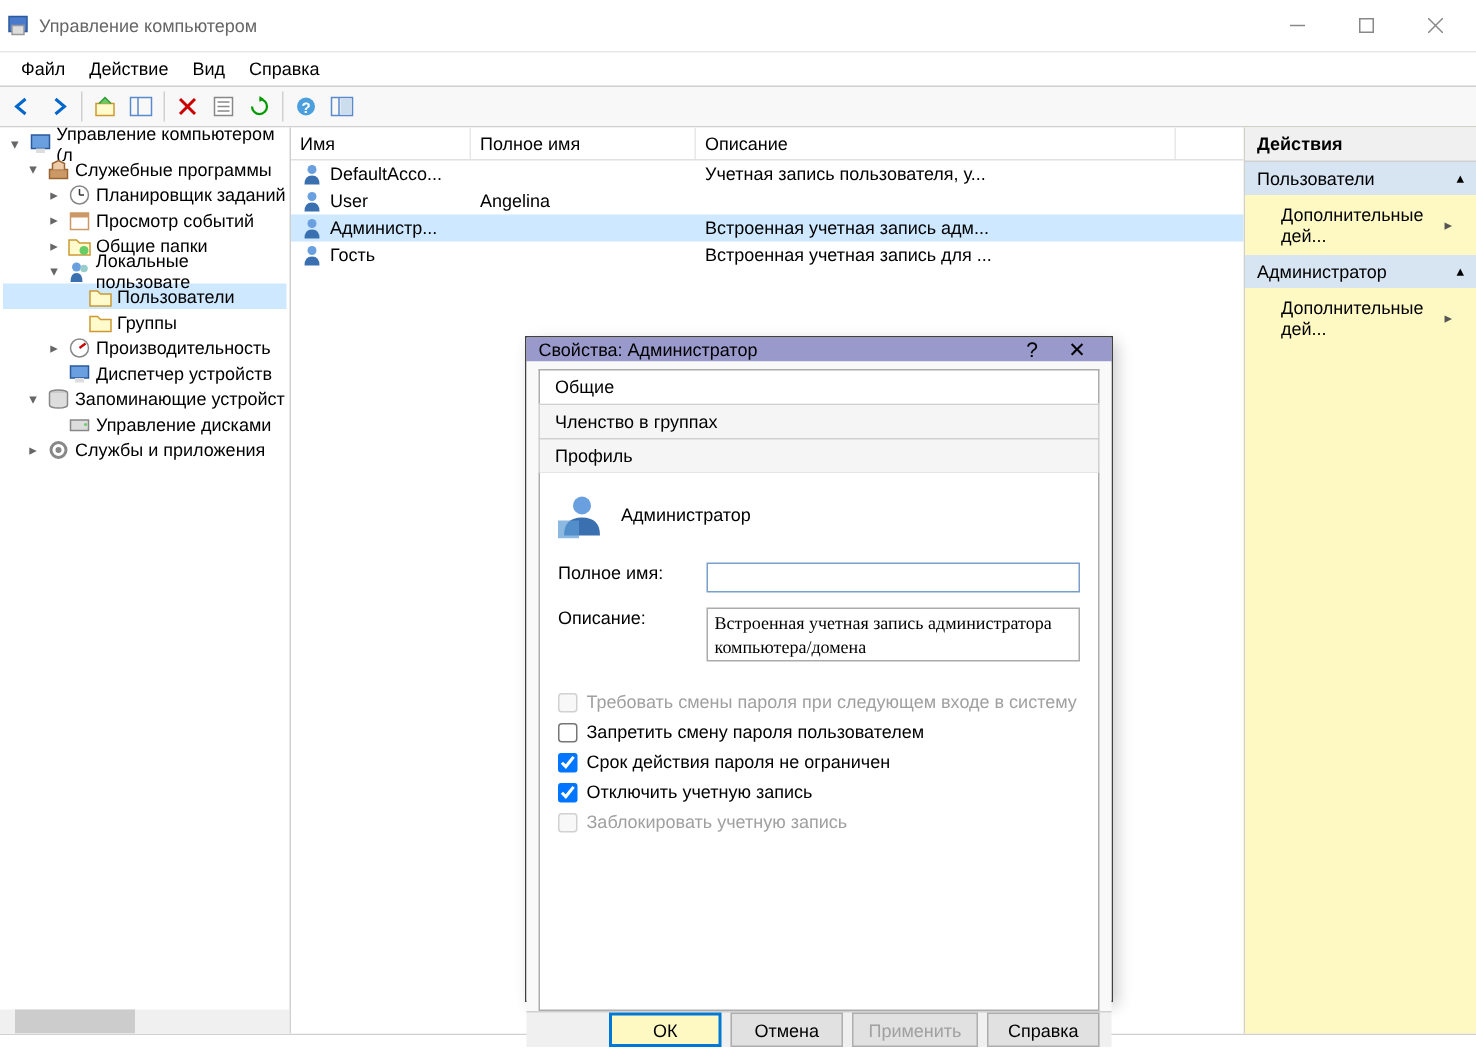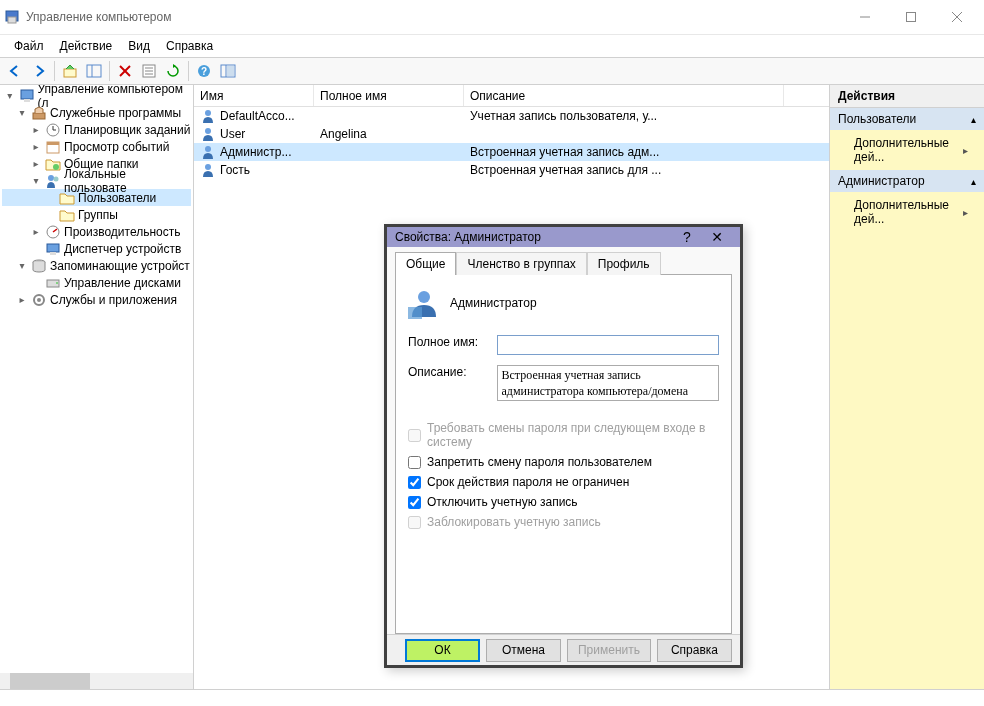--- a/index.html
+++ b/index.html
@@ -41,43 +41,43 @@
 .list-body .list-row.selected { background: #cde8ff; }
 .list-body .cell { padding: 1px 6px; overflow: hidden; text-overflow: ellipsis; white-space: nowrap; display: flex; align-items: center; }
 .list-body .cell .user-icon { width: 16px; height: 16px; margin-right: 4px; display: inline-flex; }
 
 .actions-pane { width: 155px; border-left: 1px solid #d0d0d0; background: #fef9c3; }
 .actions-header { background: #f0f0f0; border-bottom: 1px solid #d0d0d0; padding: 4px 8px; font-weight: bold; font-size: 12px; }
 .actions-section-header { background: #d7e4f2; padding: 4px 8px; display: flex; justify-content: space-between; align-items: center; font-size: 12px; }
 .actions-item { padding: 6px 16px 6px 24px; display: flex; justify-content: space-between; align-items: center; font-size: 12px; }
 
 
-.dialog { position: absolute; left: 384px; top: 224px; width: 359px; height: 444px; background: #fff; border: 3px solid #404040; box-shadow: 3px 3px 10px rgba(0,0,0,0.2); display: flex; flex-direction: column; }
+.dialog { position: absolute; left: 350px; top: 224px; width: 392px; height: 444px; background: #fff; border: 1px solid #404040; box-shadow: 3px 3px 10px rgba(0,0,0,0.2); display: flex; flex-direction: column; }
 .dialog-titlebar { height: 28px; background: #9999cc; color: #000; display: flex; align-items: center; padding: 0 8px; font-size: 12px; }
 .dialog-titlebar .dlg-title { flex: 1; }
 .dialog-titlebar .dlg-btn { width: 30px; text-align: center; font-size: 14px; }
 .dialog-body { flex: 1; padding: 4px 8px 0 8px; background: #f9f9f9; }
-.dialog-tabs { display: flex; }
+.dialog-tabs { display: flex; flex-direction: column; }
 .dialog-tab { padding: 4px 10px; border: 1px solid #d0d0d0; border-bottom: none; font-size: 12px; background: #fff; position: relative; top: 1px; }
 .dialog-tab.active { border-color: #acacac; z-index: 2; }
 .dialog-tab:not(.active) { background: #f5f5f5; }
 .tab-panel { border: 1px solid #acacac; background: #fff; height: 360px; padding: 12px; }
 .user-header { display: flex; align-items: center; gap: 10px; margin-bottom: 16px; }
 .user-header .big-icon { width: 32px; height: 32px; }
 .form-row { display: flex; align-items: flex-start; margin-bottom: 10px; }
 .form-row .lbl { width: 100px; font-size: 12px; }
 .form-row input[type="text"] { width: 250px; height: 20px; border: 1px solid #7a9fcc; padding: 1px 3px; font-size: 12px; }
 .form-row .desc-box { width: 250px; height: 36px; border: 1px solid #ababab; padding: 2px 4px; font-size: 12px; line-height: 1.3; font-family: Liberation Serif, serif; }
 .checkbox-group { margin-top: 20px; }
 .check-row { display: flex; align-items: center; margin-bottom: 6px; font-size: 12px; }
 .check-row input[type="checkbox"] { width: 13px; height: 13px; margin-right: 6px; }
 .check-row.disabled { color: #a0a0a0; }
 .dialog-footer { height: 42px; background: #f0f0f0; border-top: 1px solid #d0d0d0; display: flex; justify-content: flex-end; align-items: center; padding: 0 8px; gap: 6px; }
 .dlg-button { min-width: 75px; height: 23px; border: 1px solid #adadad; background: #e1e1e1; font-size: 12px; padding: 0 10px; }
-.dlg-button.default { border: 2px solid #0078d7; background: #bef264; }
+.dlg-button.default { border: 2px solid #0078d7; background: #fef9c3; }
 .dlg-button.disabled { color: #a0a0a0; }
 
 .arrow-up { font-size: 10px; }
 .chevron-right { font-size: 10px; color: #555; }
 svg { display: block; }
 </style>
 </head>
 <body>
 
 <div class="titlebar">

